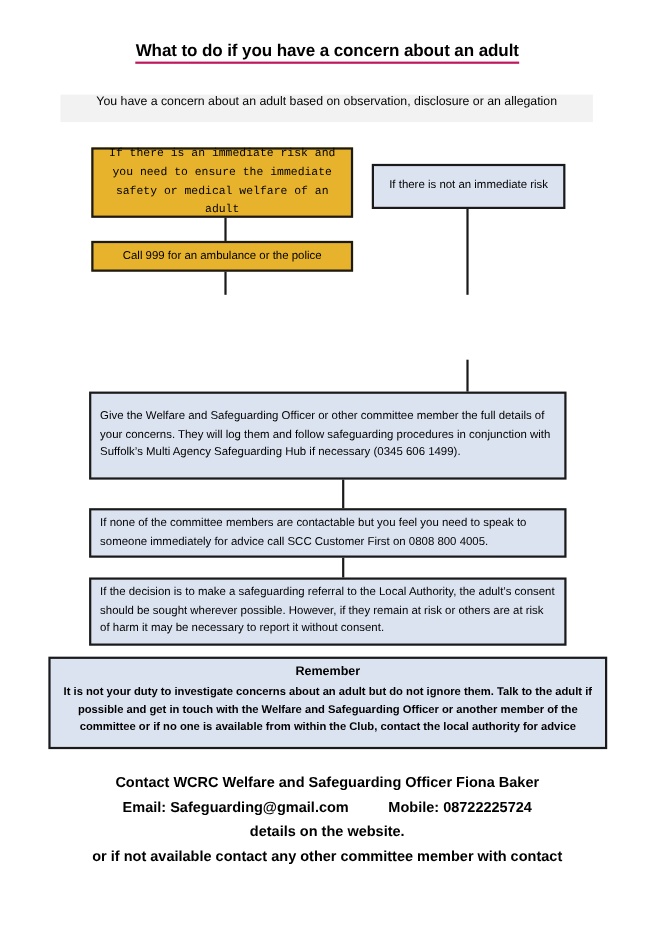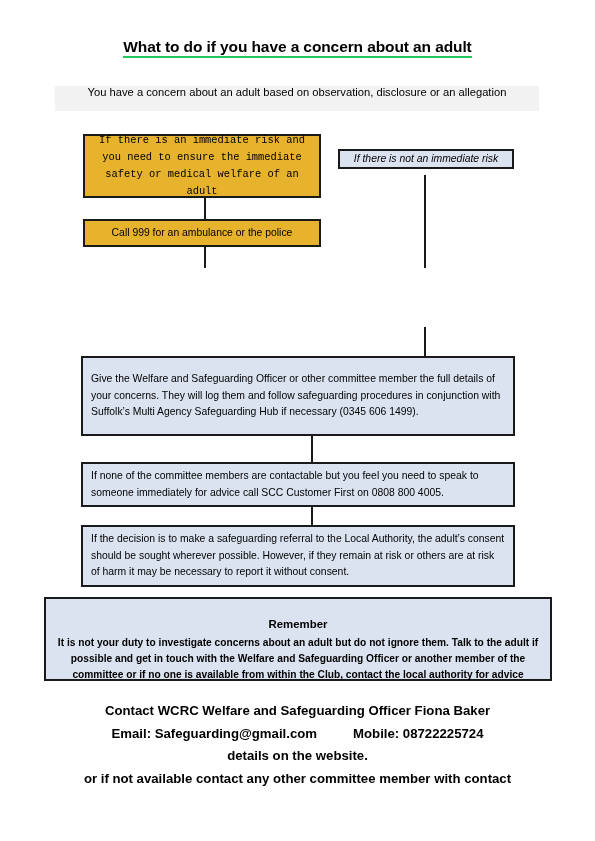--- a/index.html
+++ b/index.html
@@ -25,21 +25,21 @@
     position: absolute;
     left: 0;
     top: 38px;
     width: 595px;
     text-align: center;
     font-size: 15.5px;
     font-weight: bold;
     letter-spacing: -0.1px;
   }
   .doc-title span {
-    border-bottom: 2px solid #22c55e;
+    border-bottom: 2px solid #be185d;
     padding-bottom: 1px;
   }
 
   
   .intro-banner {
     position: absolute;
     left: 55px;
     top: 86px;
     width: 484px;
     height: 25px;
@@ -73,42 +73,42 @@
     background: #dce3f0;
   }
   .txt-center p { text-align: center; }
   .txt-left p { text-align: left; }
 
   
   #box-immediate-risk {
     left: 83px;  top: 134px;  width: 238px; height: 64px; font-family: Liberation Mono, monospace;
   }
   #box-not-immediate-risk {
-    left: 338px; top: 149px;  width: 176px; height: 20px; font-style: italic;
+    left: 338px; top: 149px;  width: 176px; height: 41px;
   }
   #box-call-999 {
     left: 83px;  top: 219px;  width: 238px; height: 28px;
   }
   #box-discuss-concerns {
     left: 81px;  top: 266px;  width: 434px; height: 63px;
   }
   #box-give-details {
     left: 81px;  top: 356px;  width: 434px; height: 80px;
   }
   #box-not-contactable {
     left: 81px;  top: 462px;  width: 434px; height: 45px;
   }
   #box-referral-consent {
     left: 81px;  top: 525px;  width: 434px; height: 62px;
   }
 
   
   #box-remember {
     left: 44px;  top: 597px;  width: 508px; height: 84px;
-    padding: 18px 0 3px;
+    padding: 5px 0 3px;
     justify-content: flex-start;
   }
   #box-remember .remember-heading {
     text-align: center;
     font-size: 11.4px;
     font-weight: bold;
     margin: 1px 0 5px;
   }
   #box-remember .remember-body {
     text-align: center;

